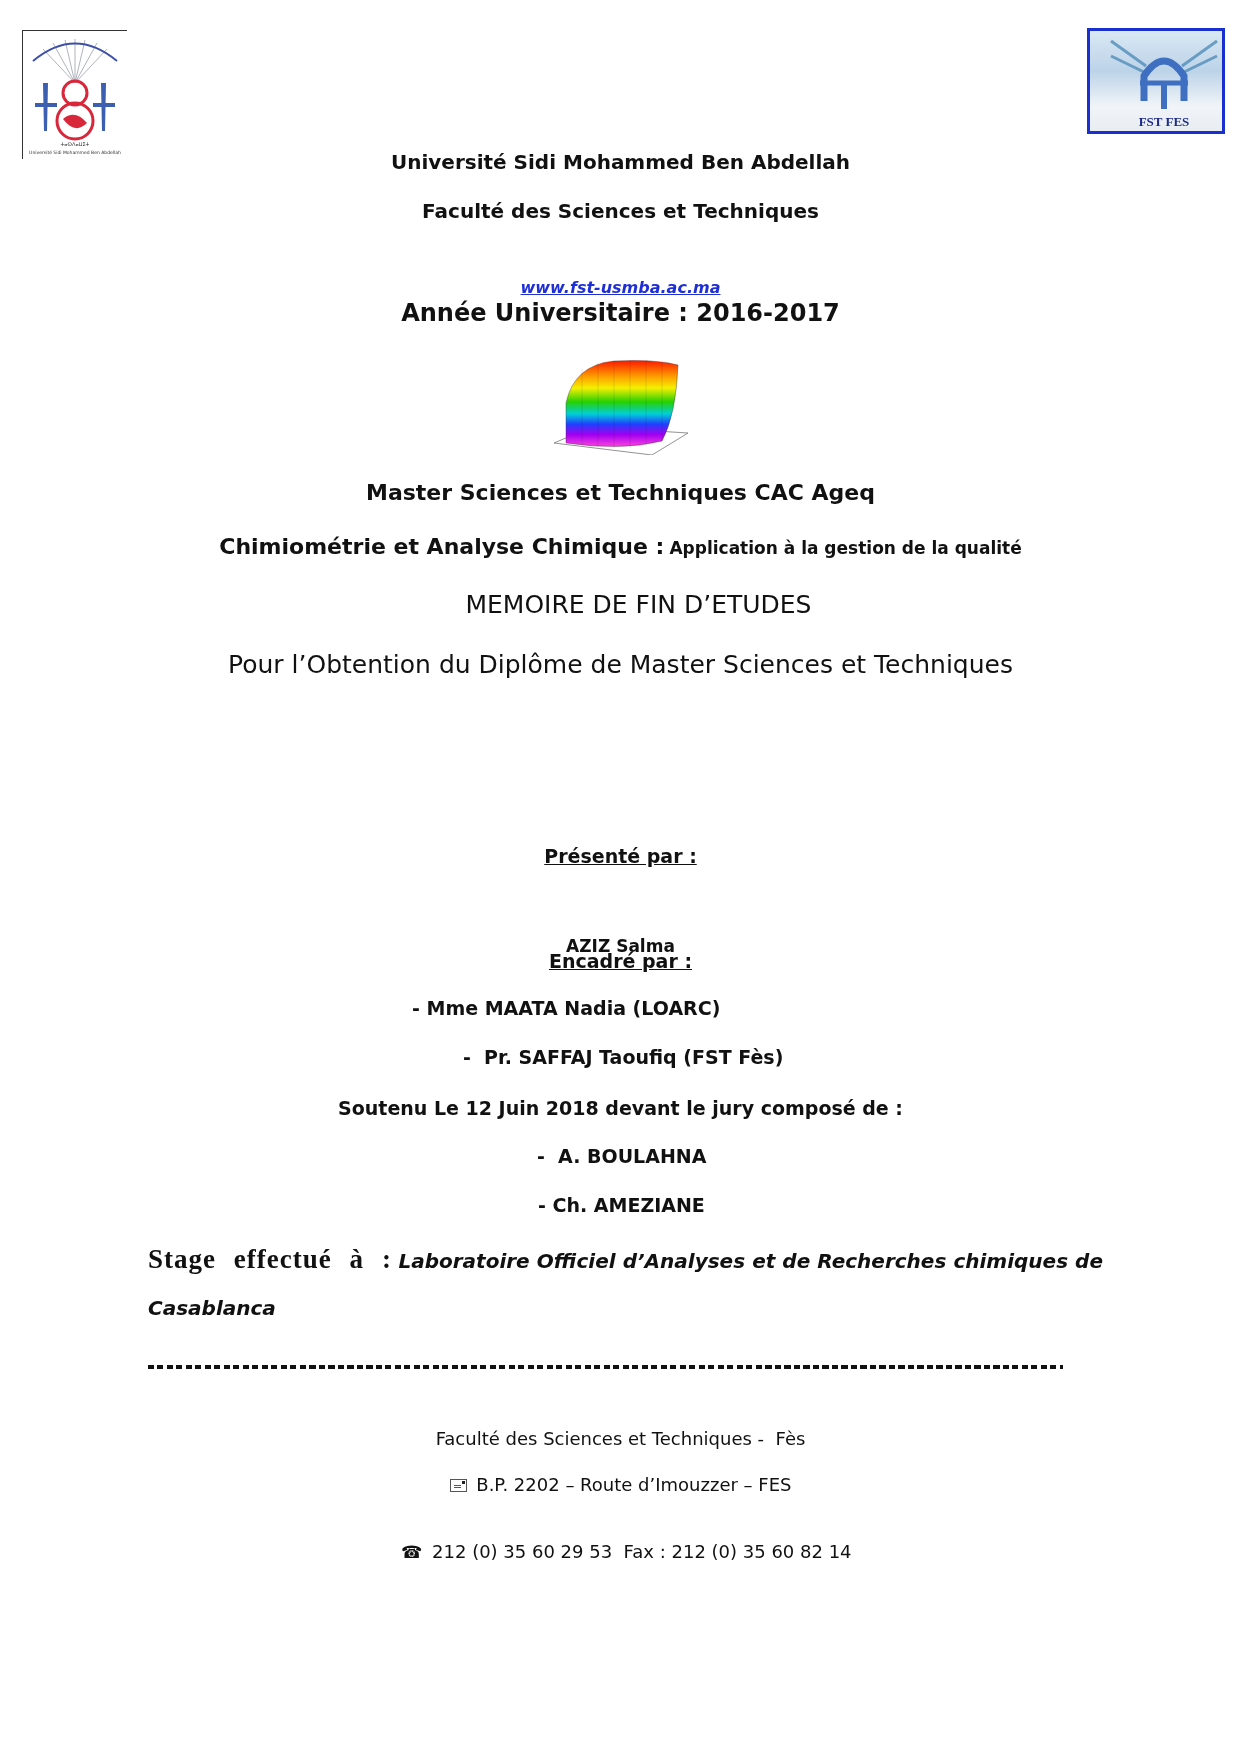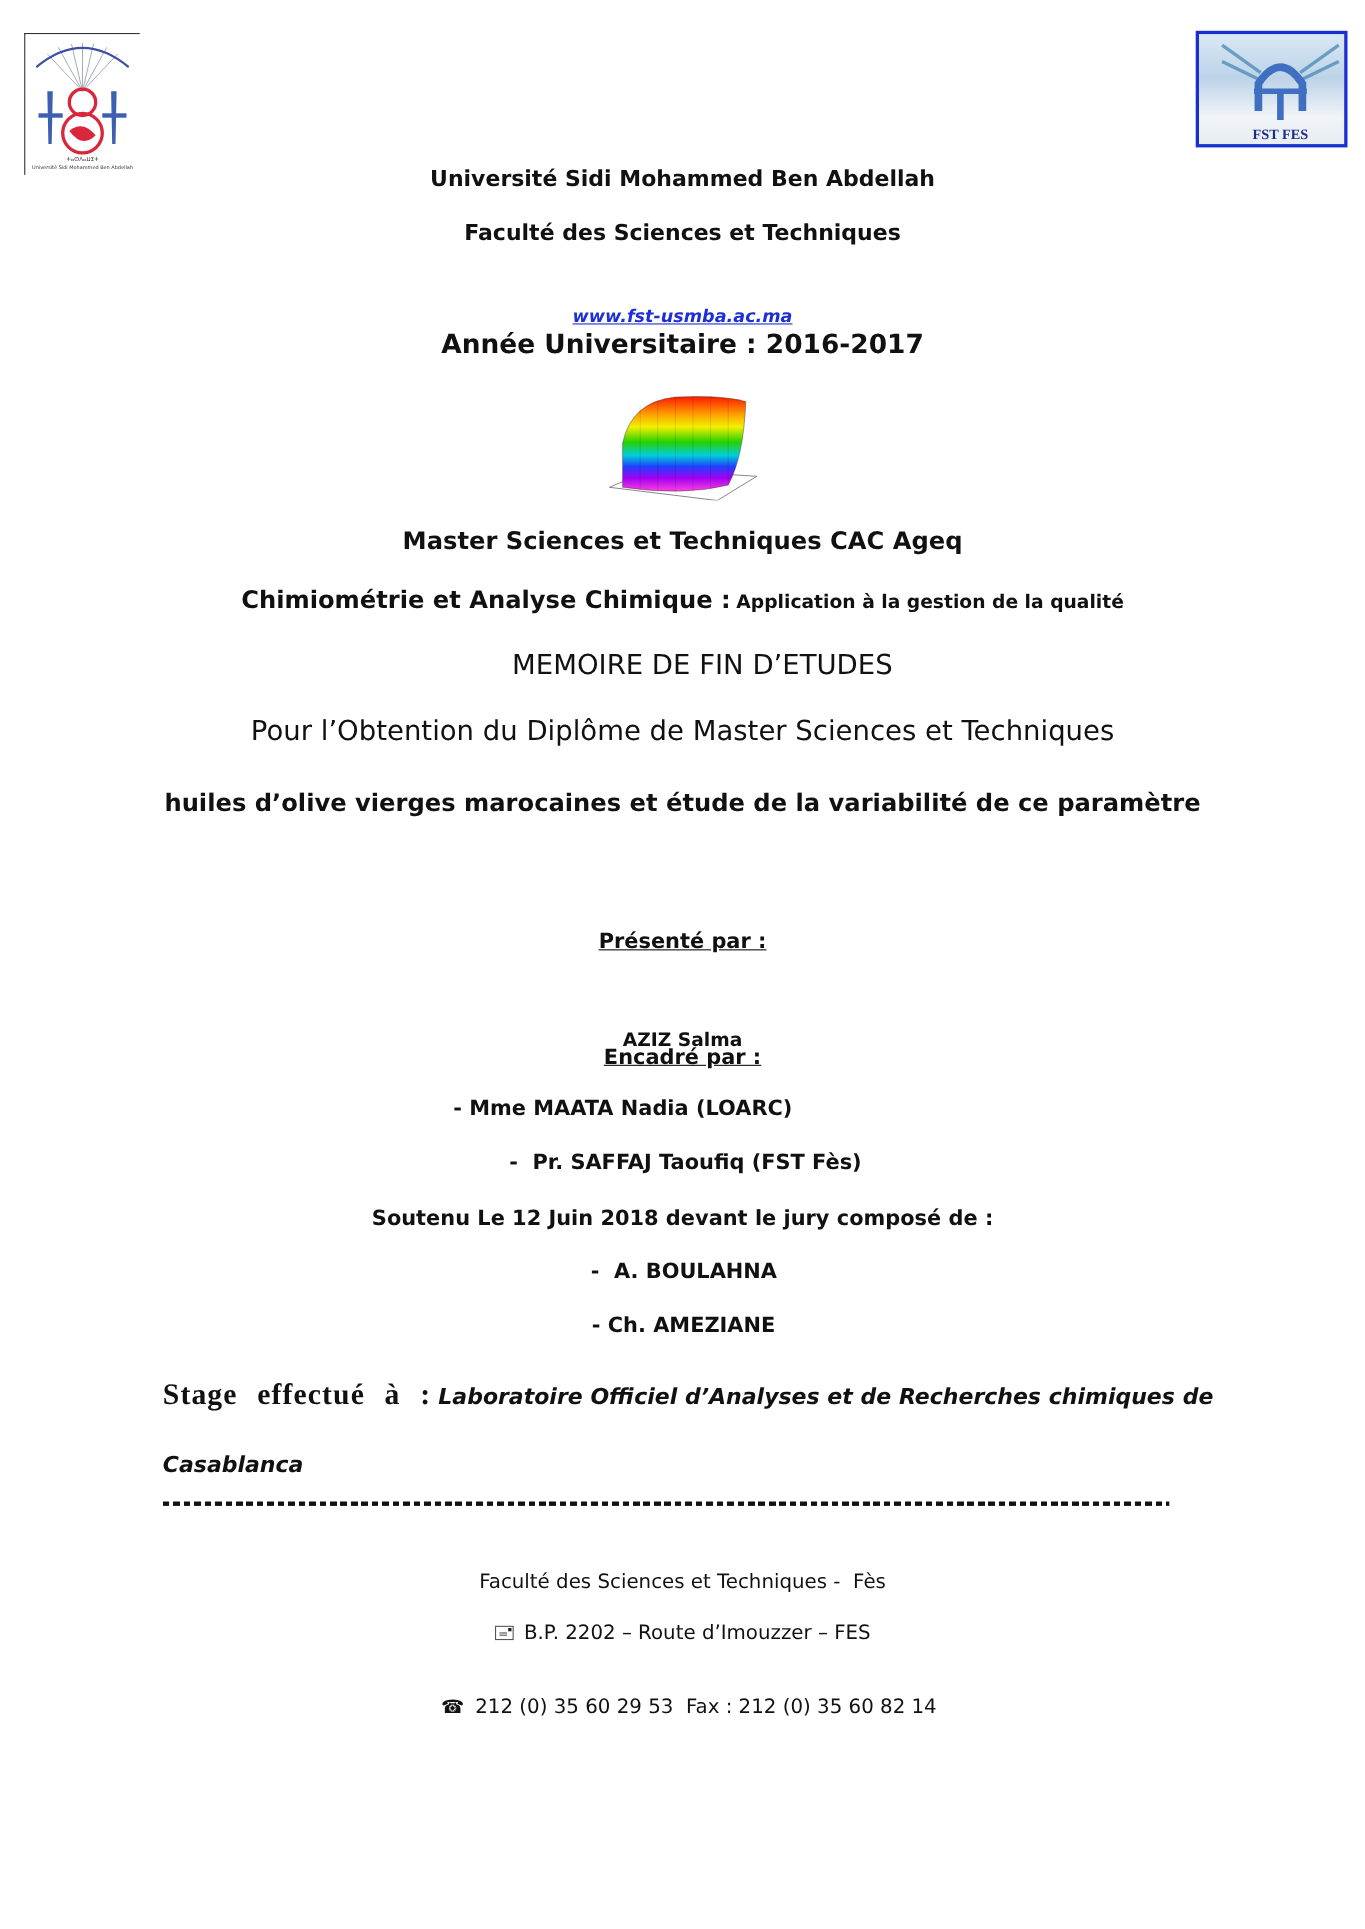--- a/index.html
+++ b/index.html
@@ -5,21 +5,21 @@
   html, body { margin:0; padding:0; background:#ffffff; }
   body { width:1241px; height:1754px; position:relative; overflow:hidden;
          font-family:"DejaVu Sans", "Liberation Sans", sans-serif; color:#111; }
   .abs { position:absolute; }
   .center { position:absolute; left:0; width:1241px; text-align:center; white-space:nowrap; }
   .b { font-weight:bold; }
   .logo-left { left:22px; top:30px; width:104px; height:128px; border-top:1px solid #333; border-left:1px solid #333; }
   .logo-right { left:1087px; top:28px; width:116px; height:100px; border:3px solid #1a2fd0; background:linear-gradient(180deg,#d9e8f4 0%,#bcd3e8 40%,#f1f4f8 75%,#e8edf2 100%);padding-left:16px; }
   .link { color:#1f2fd6; text-decoration:underline; font-style:italic; font-weight:bold; }
   .u { text-decoration:underline; }
-  .stage { left:148px; width:955px; font-size:20px; line-height:62px; text-align:justify; text-align-last:left; }
+  .stage { left:148px; width:955px; font-size:20px; line-height:47px; text-align:justify; text-align-last:left; }
   .stage .lead { font-family:"Liberation Serif","DejaVu Serif",serif; font-weight:bold; font-size:27px; letter-spacing:1px; word-spacing:10px; }
   .stage .lab { font-style:italic; font-weight:bold; }
   .dashes { left:148px; top:1365px; width:915px; height:4px;
             background:repeating-linear-gradient(90deg,#111 0 6px,transparent 6px 9.5px); }
   .plot { left:552px; top:355px; width:140px; height:100px; }
 </style>
 </head>
 <body>
 
 <div class="abs logo-left">
@@ -97,21 +97,20 @@
 
 <div class="center b" style="top:480px;font-size:22px;">Master Sciences et Techniques CAC Ageq</div>
 <div class="center" style="top:534px;">
   <span class="b" style="font-size:22px;">Chimiométrie et Analyse Chimique :</span>
   <span class="b" style="font-size:17px;">Application à la gestion de la qualité</span>
 </div>
 
 <div class="center" style="top:590px;font-size:25px;padding-left:18px;">MEMOIRE DE FIN D’ETUDES</div>
 <div class="center" style="top:650px;font-size:25px;">Pour l’Obtention du Diplôme de Master Sciences et Techniques</div>
 <div class="center b" style="top:712px;font-size:22px;line-height:38px;">
-  <div>huiles d’olive vierges marocaines et étude de la variabilité de ce paramètre</div>
 </div>
 
 <div class="center" style="top:845px;font-size:19px;">
   <span class="b u">Présenté par :</span>
 </div>
 <div class="center b" style="top:936px;font-size:17px;">AZIZ Salma</div>
 
 <div class="center" style="top:950px;font-size:19px;">
   <span class="b u">Encadré par :</span>
 </div>

